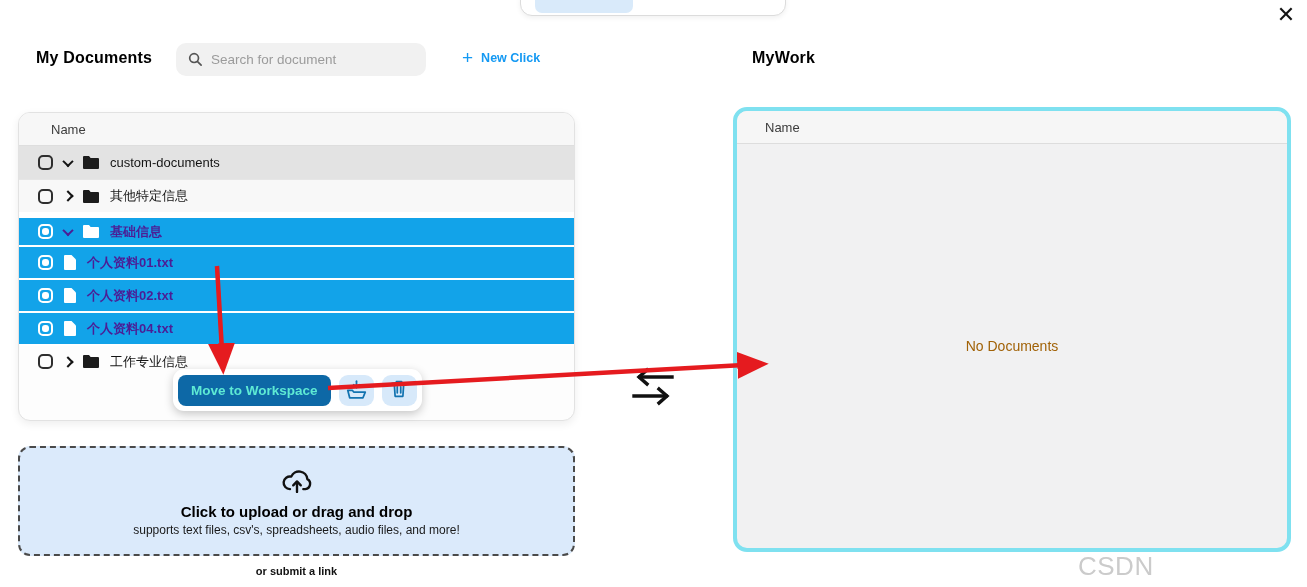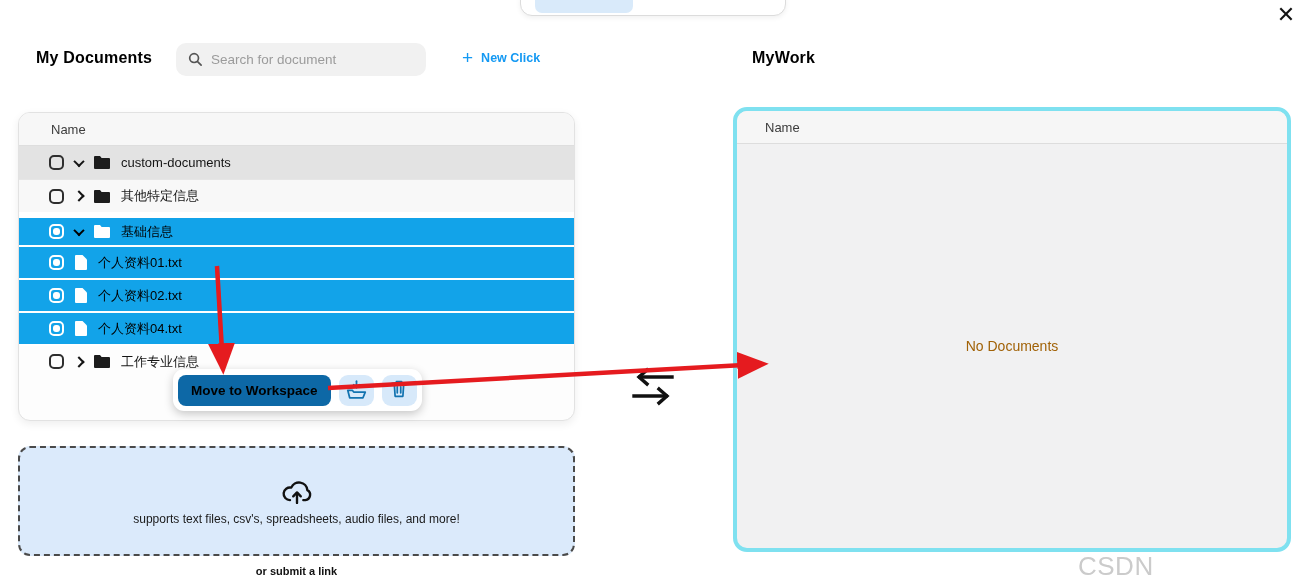--- a/index.html
+++ b/index.html
@@ -24,42 +24,42 @@
 
   .new-folder { left:462px; top:50px; display:flex; align-items:center; gap:8px; color:#1499f3;
     font-weight:bold; font-size:12.5px; cursor:pointer; }
   .new-folder .plus { font-size:19px; font-weight:normal; line-height:16px; }
 
   
   .list-panel { left:18px; top:112px; width:557px; height:309px; background:#fdfdfd;
     border:1px solid #e2e2e2; border-radius:12px; box-shadow:0 3px 8px rgba(0,0,0,.07); overflow:hidden; }
   .list-header { height:33px; background:#f7f7f7; border-bottom:1px solid #dedede;
     display:flex; align-items:center; padding-left:32px; font-size:13px; color:#3c3c3c; }
-  .row { height:33px; display:flex; align-items:center; gap:11px; padding-left:30px; font-size:13px; color:#141414; background:#fdfdfd; }
+  .row { height:33px; display:flex; align-items:center; gap:11px; padding-left:19px; font-size:13px; color:#141414; background:#fdfdfd; }
   .row.gray { background:#e3e3e3; }
   .row.light { background:#f8f8f8; border-top:1px solid #e6e6e6; }
-  .row.sel { background:#12a3e9; color:#000000; border-top:2px solid #fff; }
+  .row.sel { background:#12a3e9; color:#4c1d95; border-top:2px solid #fff;font-weight:bold; }
   .row.sel.first { border-top:6px solid #fff; }
   .row.last { border-top:2px solid #fff; background:#fdfdfd; }
 
   .cb { width:15px; height:15px; border:2px solid #2e2e2e; border-radius:5px; flex:0 0 auto; position:relative; cursor:pointer; }
   .row.sel .cb { border-color:#fff; }
   .row.sel .cb::after { content:""; position:absolute; inset:2px; background:#fff; border-radius:3px; }
 
   .chev { width:8px; height:8px; border-right:2px solid currentColor; border-bottom:2px solid currentColor;
     flex:0 0 auto; cursor:pointer; }
   .chev.down { transform:rotate(45deg) translate(-1px,-1px); }
   .chev.right { transform:rotate(-45deg); }
 
   .ric { display:flex; align-items:center; flex:0 0 auto; }
 
   
   .toolbar { left:173px; top:369px; width:249px; height:42px; background:#fff; border-radius:11px;
     box-shadow:0 3px 10px rgba(0,0,0,.22); display:flex; align-items:center; gap:8px; padding:5px; z-index:5; }
-  .move-btn { height:31px; background:#0d68a6; color:#000000; border:0; border-radius:8px; padding:0 13px;
+  .move-btn { height:31px; background:#0d68a6; color:#5eead4; border:0; border-radius:8px; padding:0 13px;
     font-size:13.5px; font-weight:bold; font-family:"Liberation Sans", sans-serif; cursor:pointer; white-space:nowrap; }
   .icon-btn { width:36px; height:31px; background:#d7e9fa; border:0; border-radius:9px;
     display:flex; align-items:center; justify-content:center; cursor:pointer; }
 
   
   .swap { left:630px; top:366px; }
 
   
   .work-panel { left:733px; top:107px; width:558px; height:445px; background:#f1f1f2;
     border:4px solid #7fe1f0; border-radius:14px; overflow:hidden; }
@@ -227,20 +227,21 @@
 </div>
 
 <div class="abs upload">
   <span>
     <svg width="34" height="28" viewBox="0 0 24 20" fill="none" stroke="#111" stroke-width="1.7" stroke-linecap="round" stroke-linejoin="round">
       <path d="M7 16.5a4.5 4.5 0 1 1 .9-8.9 6 6 0 0 1 11.5 1.8 3.8 3.8 0 0 1-1.4 7.1h-1.5"></path>
       <path d="M12 18.5v-7"></path>
         <path d="M9.3 13.8 12 11l2.7 2.8"></path>
     </svg>
   </span>
+  <div class="upload-title">Click to upload or drag and drop</div>
   <div class="upload-sub">supports text files, csv's, spreadsheets, audio files, and more!</div>
 </div>
 <div class="abs submit-link">or submit a link</div>
 
 <svg class="abs overlay">
   <defs>
     <marker id="ah" markerWidth="8" markerHeight="7" refX="5.5" refY="3" orient="auto">
       <path d="M0,0 L7,3 L0,6 Z" fill="#e51b1f"></path>
     </marker>
   </defs>

